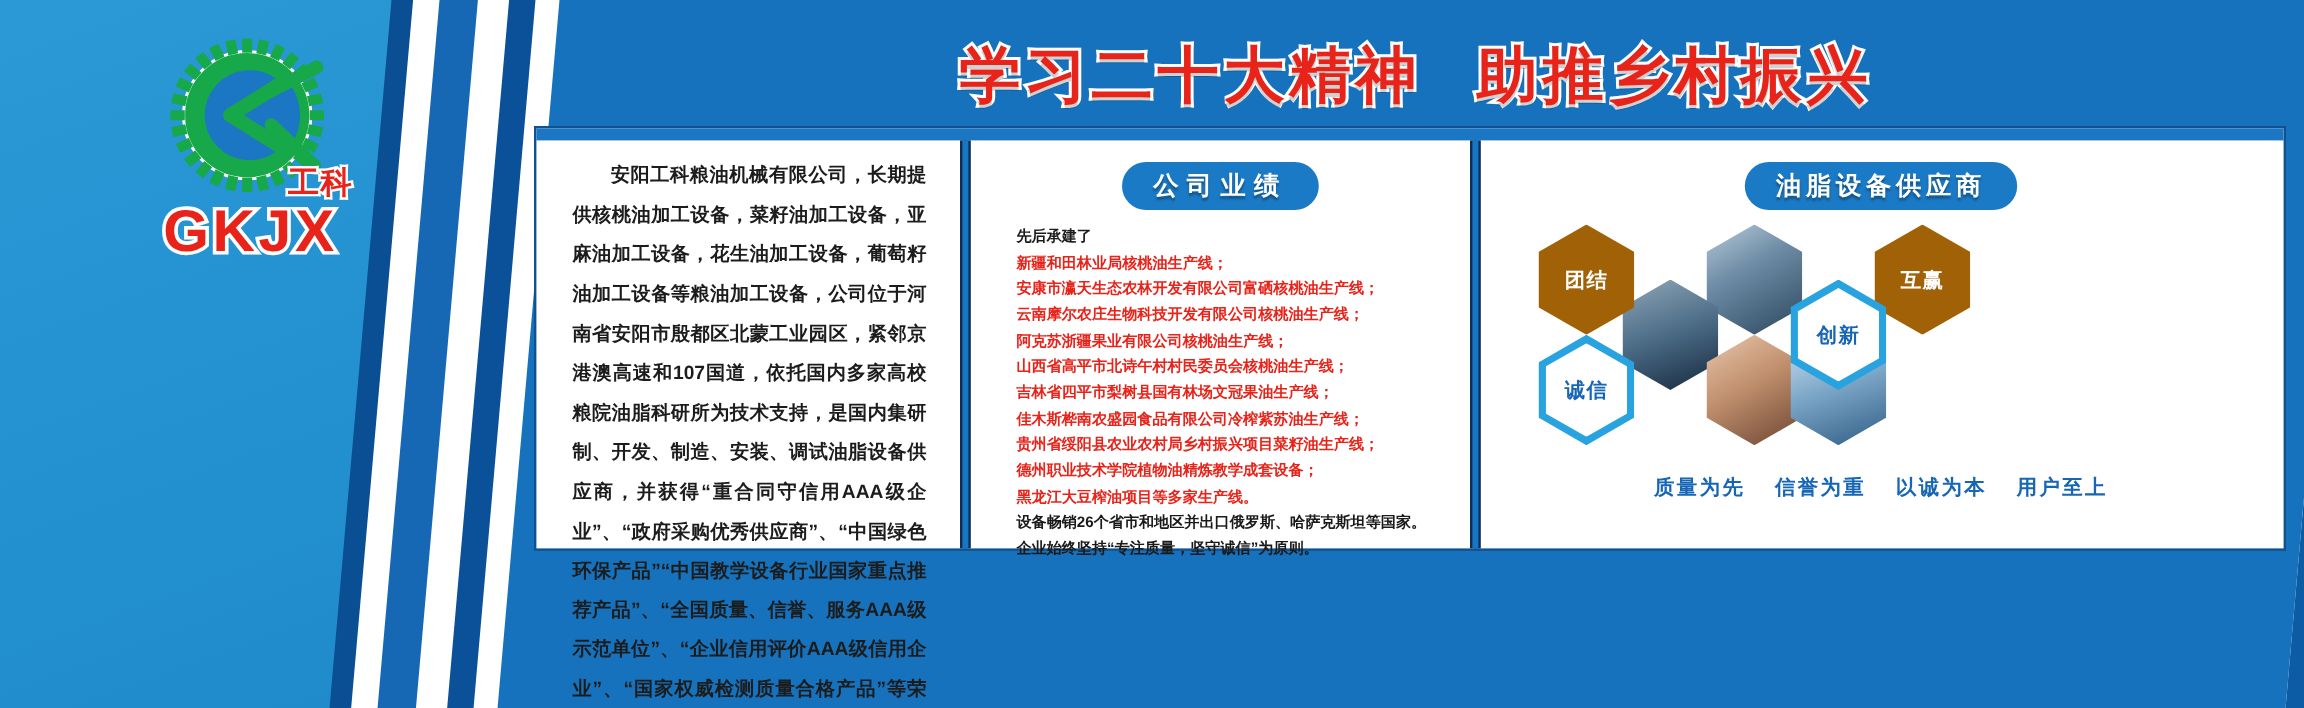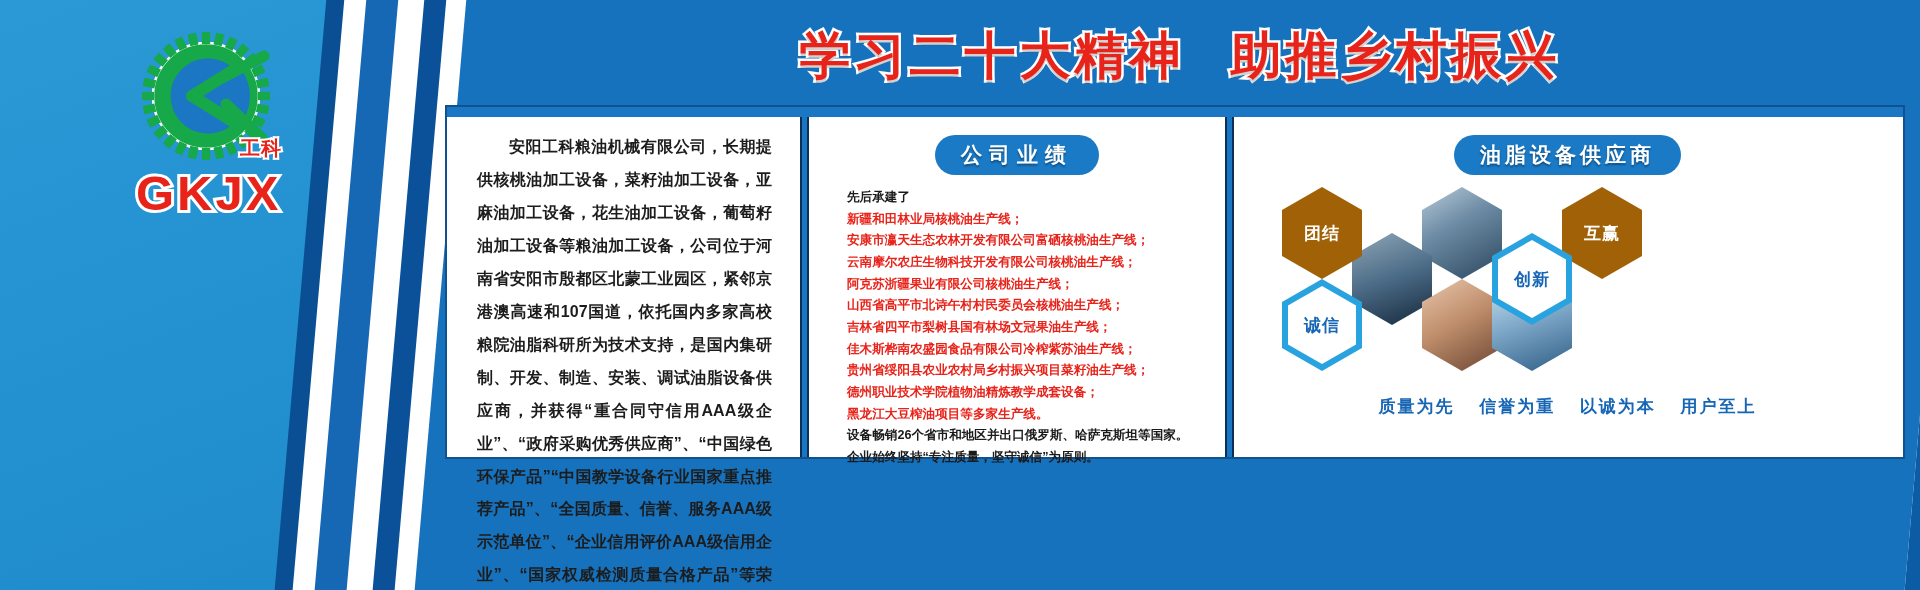--- a/index.html
+++ b/index.html
@@ -59,34 +59,34 @@
   }
   .list-txt{font-size:12.6px;line-height:1.72;padding:12px 18px 0 40px;font-weight:600;}
   .list-txt .lead{color:#1a1a1a;}
   .list-txt .red{color:#e8231a;}
   .list-txt .tail{color:#1a1a1a;}
   .list-txt div{white-space:nowrap;}
 
   
   .title{
     position:absolute;left:460px;top:22px;width:1440px;height:76px;
-    display:flex;align-items:flex-start;justify-content:center;gap:46px;
+    display:flex;align-items:flex-end;justify-content:center;gap:46px;
     font-size:51px;font-weight:bold;letter-spacing:4px;
     color:#e8231a;
     -webkit-text-stroke:5px #ffffff;paint-order:stroke fill;
     text-shadow:0 3px 0 rgba(0,0,0,.18);
     white-space:nowrap;
   }
   .title span{ -webkit-text-stroke:5px #fff; }
 
   
   .logo{position:absolute;left:128px;top:30px;width:190px;height:200px;}
   .logo svg{position:absolute;left:0;top:0;}
   .logo .cn{
-    position:absolute;left:112px;top:105px;font-size:20px;font-weight:bold;
+    position:absolute;left:112px;top:105px;font-size:26px;font-weight:bold;
     color:#e8231a;-webkit-text-stroke:4px #fff;paint-order:stroke fill;
     letter-spacing:1px;
   }
   .logo .en{
     position:absolute;left:8px;top:135px;font-size:49px;font-weight:bold;
     color:#e8231a;-webkit-text-stroke:6px #fff;paint-order:stroke fill;
     letter-spacing:3px;
   }
 
   

